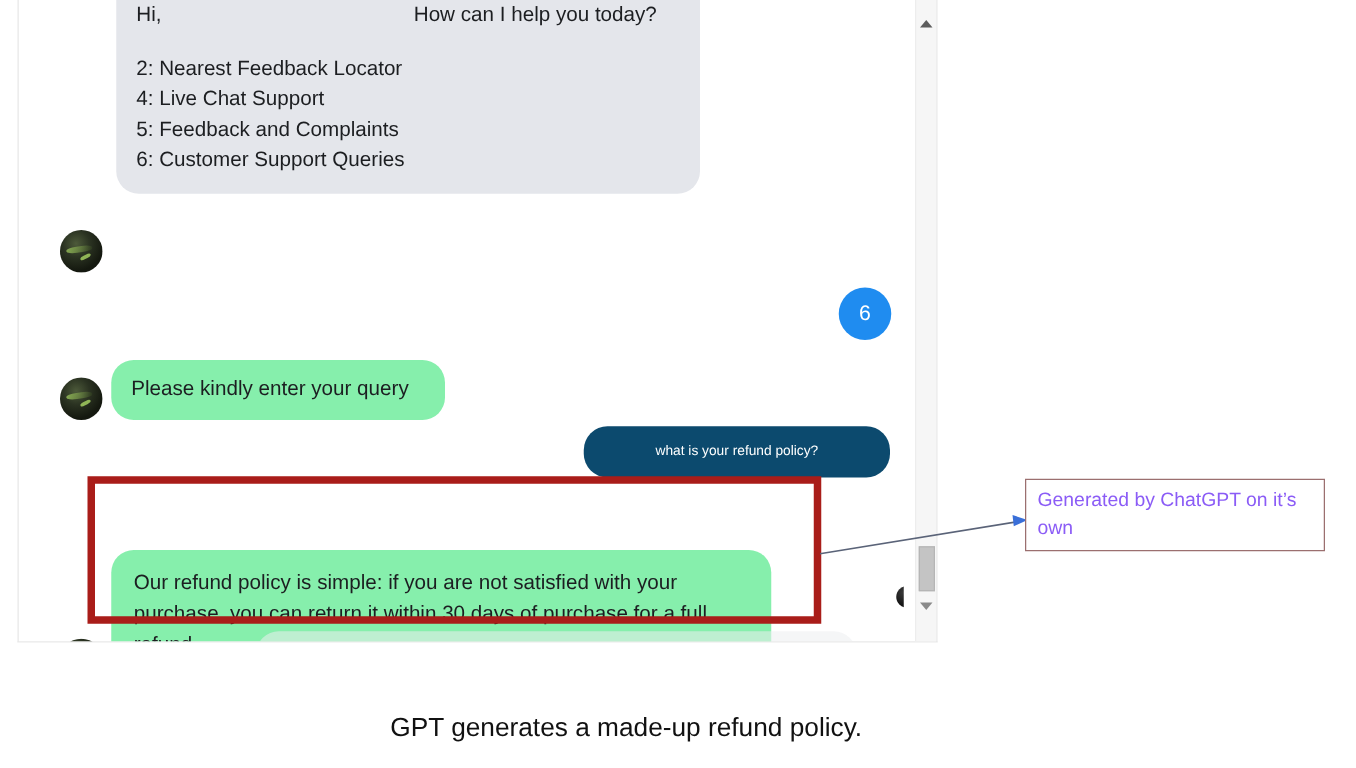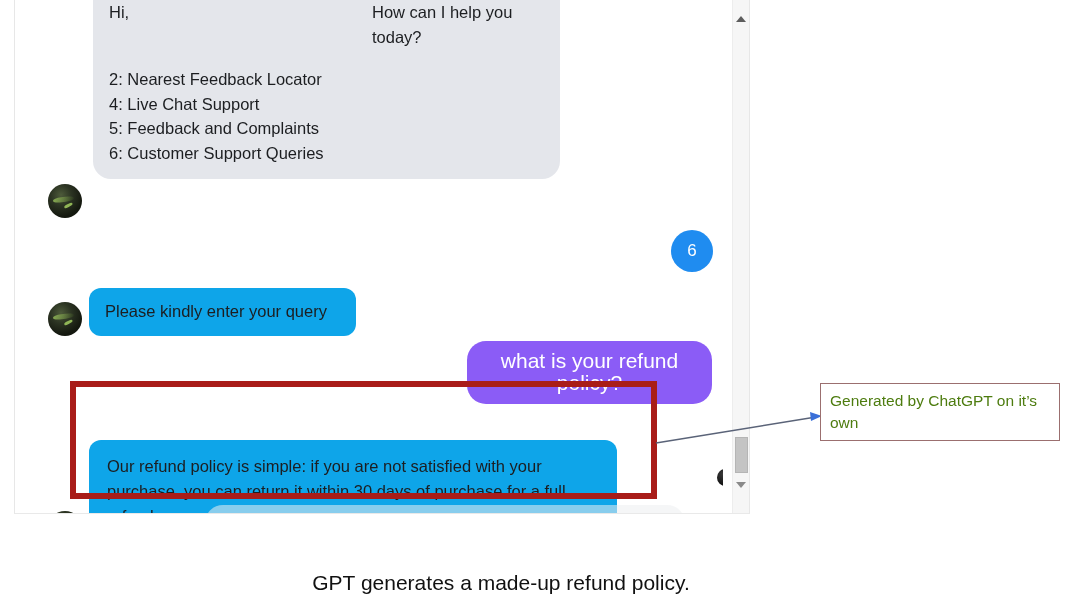--- a/index.html
+++ b/index.html
@@ -76,34 +76,34 @@
     top: 58%;
     width: 26%;
     height: 10%;
     background: rgba(170,215,100,.8);
     border-radius: 40%;
     transform: rotate(-28deg);
   }
 
   
   .bubble-bot {
-    background: #0ea5e9;
+    background: #86efac;
     color: #1c1e21;
-    border-radius: 12px;
+    border-radius: 18px;
     padding: 11px 16px 12px 16px;
     font-size: 16.5px;
     line-height: 24.5px;
     box-sizing: border-box;
   }
   .bubble-user {
-    background: #8b5cf6;
+    background: #0c4a6e;
     color: #ffffff;
     border-radius: 19px;
     padding: 9px 17px 10px 17px;
-    font-size: 21px;
+    font-size: 11px;
     line-height: 22px;
     box-sizing: border-box;
   }
 
   
   #bubble-menu {
     position: absolute;
     left: 78px;
     top: -14px;
     width: 467px;
@@ -111,21 +111,20 @@
     border-radius: 0 0 18px 18px;
     padding: 14px 18px 14px 16px;
     box-sizing: border-box;
     color: #1c1e21;
     font-size: 16.5px;
     line-height: 24.5px;
   }
   .greet-line {
     display: flex;
     padding-bottom: 18px;
-    gap: 41px;
   }
   .greet-hi { width: 222px; flex: 0 0 222px; }
   .menu-item { white-space: nowrap; }
 
   #avatar-menu { position: absolute; left: 33px; top: 184px; }
 
   
   #bubble-number {
     position: absolute;
     left: 656px;
@@ -241,21 +240,21 @@
     left: 820px;
     top: 383px;
     width: 240px;
     height: 58px;
     border: 1px solid #9b6f6f;
     background: #ffffff;
     box-sizing: border-box;
     padding: 6px 9px 0 9px;
     font-size: 15.5px;
     line-height: 22px;
-    color: #4d7c0f;
+    color: #8b5cf6;
   }
 
   #arrow-svg {
     position: absolute;
     left: 650px;
     top: 405px;
     width: 180px;
     height: 48px;
     overflow: visible;
   }

